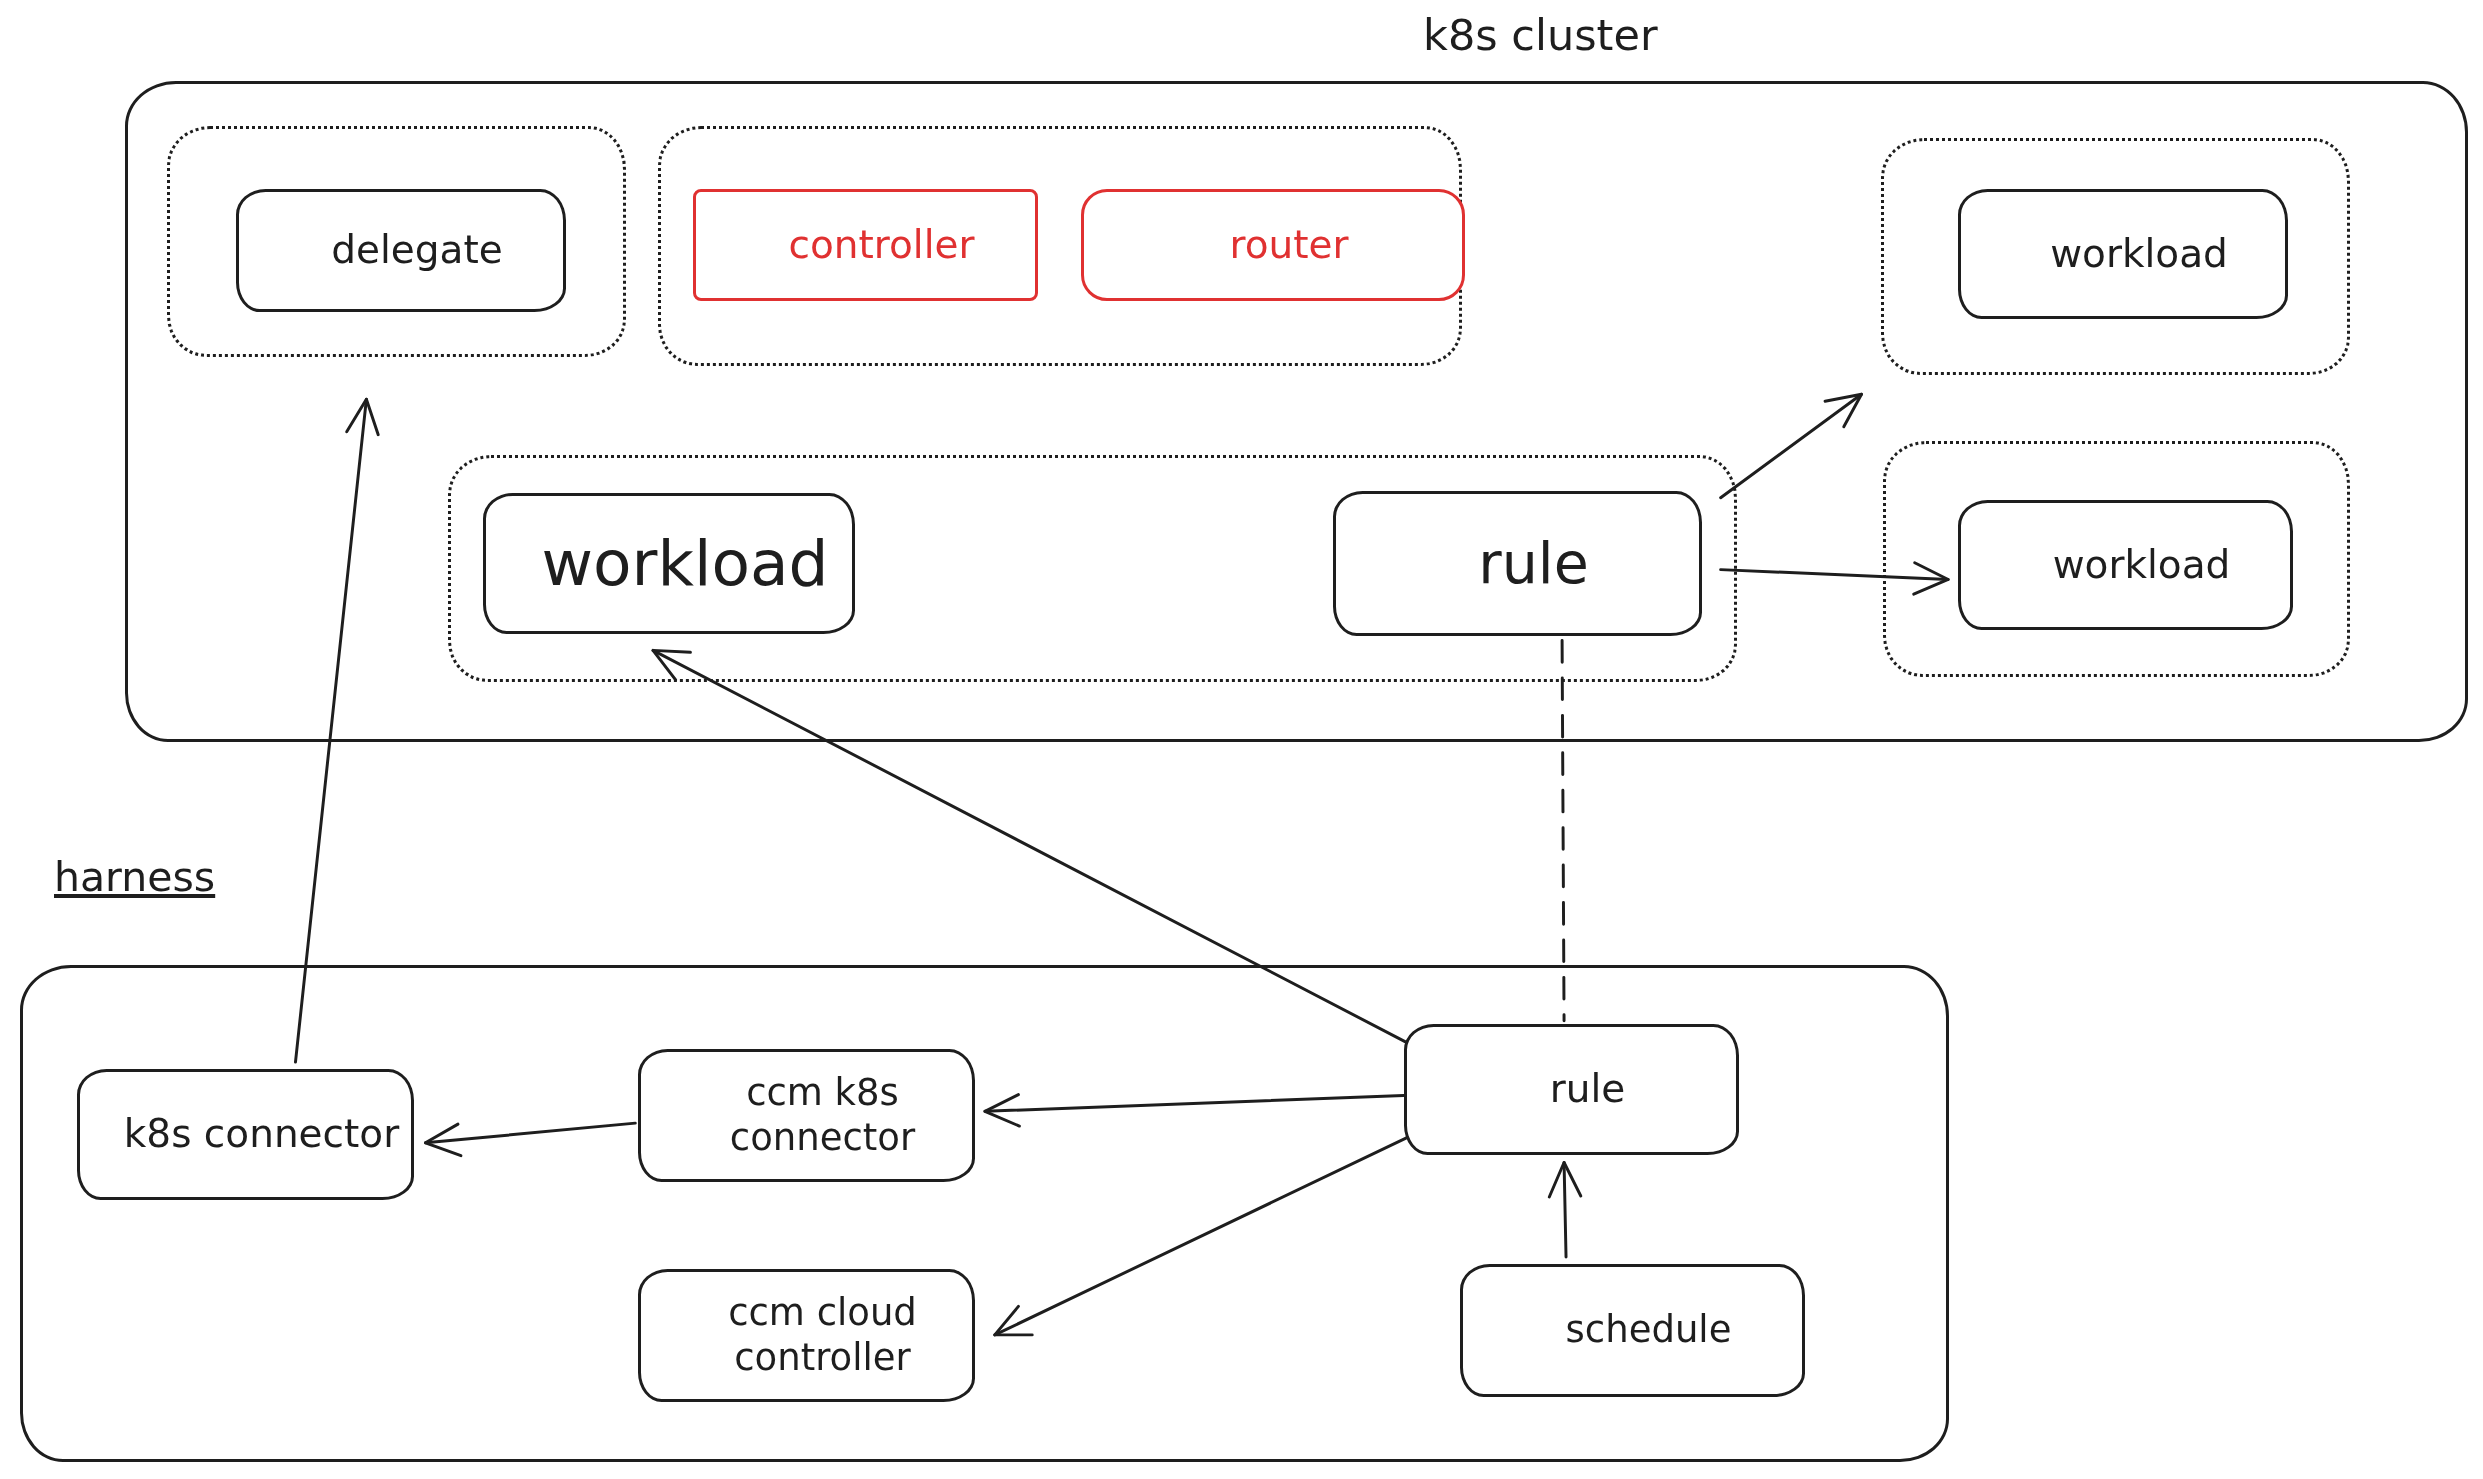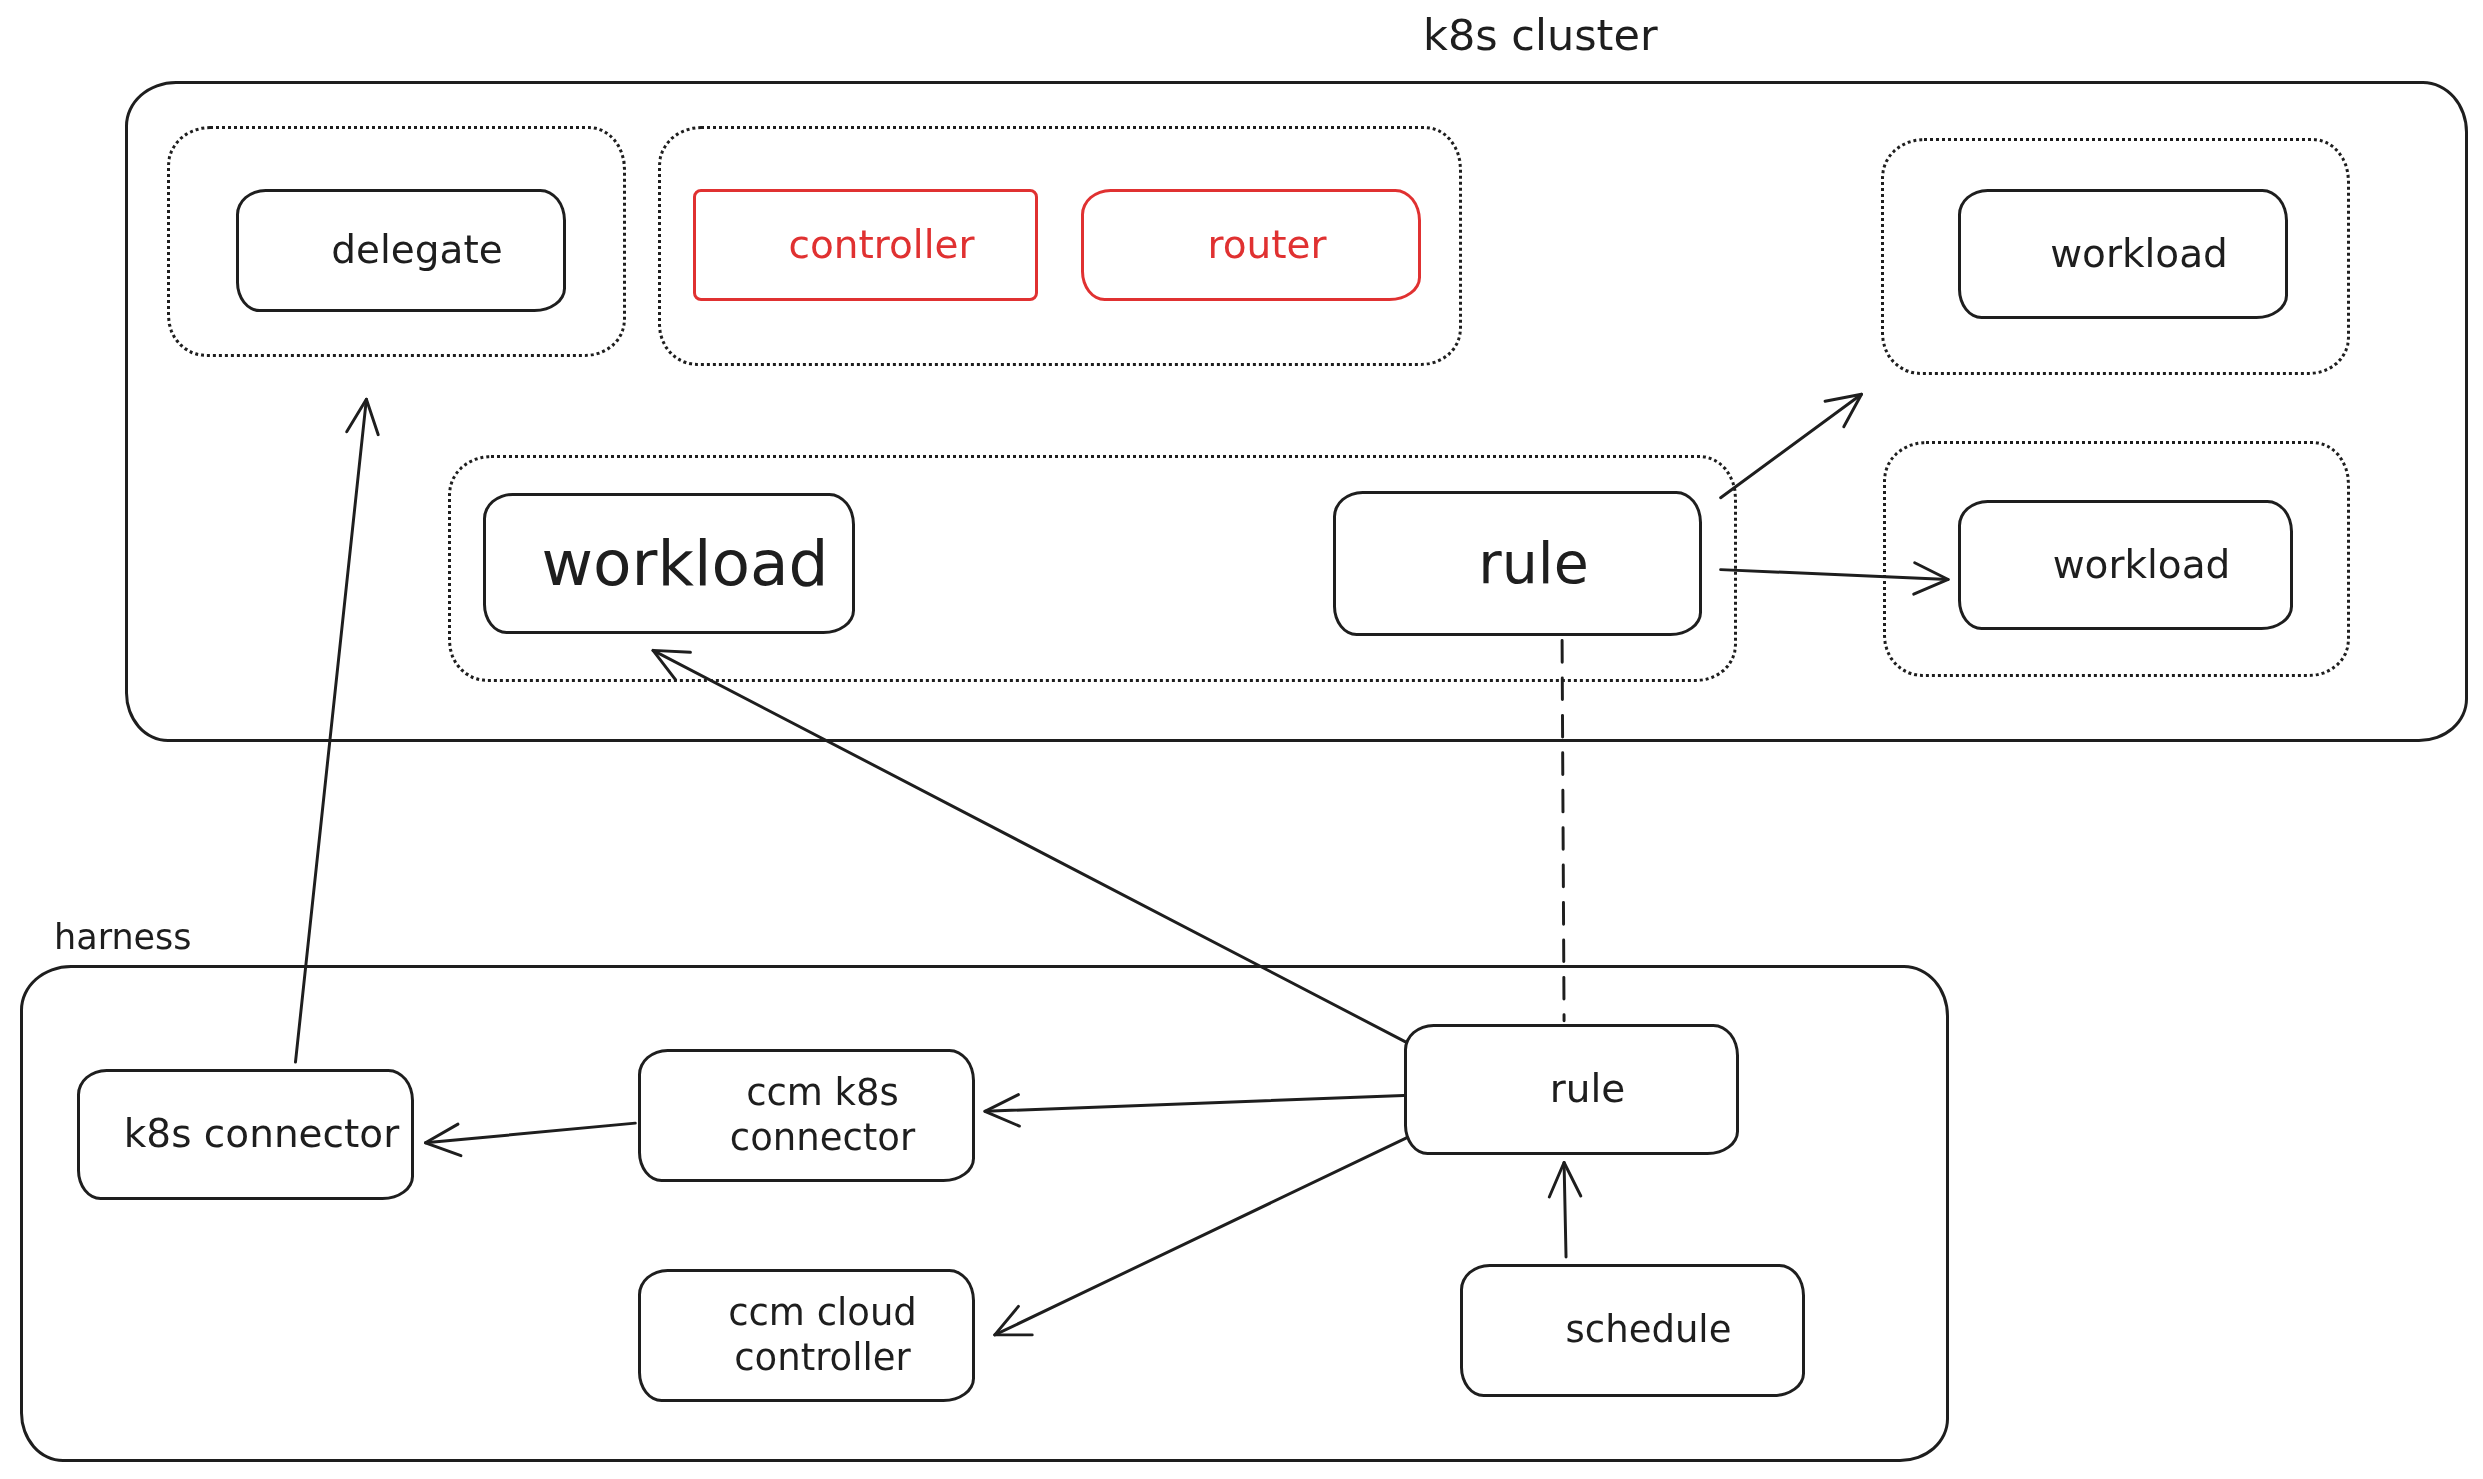--- a/index.html
+++ b/index.html
@@ -51,36 +51,36 @@
   svg.wires g{stroke:#1e1e1e;stroke-width:3;fill:none;stroke-linecap:round;stroke-linejoin:round;}
 </style>
 </head>
 <body>
 
 <div class="canvas">
 
   <div class="free-label" style="left:1423px;top:9.9px;">k8s cluster</div>
   <div class="group-rect" style="left:125px;top:81px;width:2337px;height:655px;"></div>
 
-  <div class="free-label" style="left:54px;top:917px;font-size:35px;">harness</div>
+  <div class="free-label" style="left:54px;top:853px;font-size:41px;text-decoration:underline;">harness</div>
   <div class="group-rect" style="left:19.7px;top:965px;width:1923px;height:491px;"></div>
 
   <div class="dotted-rect" style="left:167px;top:126px;width:453px;height:225px;"></div>
   <div class="dotted-rect" style="left:658px;top:126px;width:798px;height:234px;"></div>
   <div class="dotted-rect" style="left:1881px;top:138px;width:463px;height:231px;"></div>
   <div class="dotted-rect" style="left:448px;top:455px;width:1283px;height:221px;"></div>
   <div class="dotted-rect" style="left:1883px;top:441px;width:461px;height:230px;"></div>
 
   <div class="node" style="left:236px;top:189px;width:330px;height:123px;">
     <span class="lbl">delegate</span>
   </div>
   <div class="node red" style="left:693px;top:189px;width:345px;height:112px;border-radius:8px;">
     <span class="lbl">controller</span>
   </div>
-  <div class="node red" style="left:1081px;top:189px;width:340px;height:112px;">
+  <div class="node red" style="left:1081px;top:189px;width:384px;height:112px;border-radius:26px;">
     <span class="lbl">router</span>
   </div>
   <div class="node" style="left:1958px;top:189px;width:330px;height:130px;">
     <span class="lbl">workload</span>
   </div>
   <div class="node big-label" style="left:483px;top:493px;width:372px;height:141px;">
     <span class="lbl">workload</span>
   </div>
   <div class="node mid-label" style="left:1333px;top:491px;width:369px;height:145px;">
     <span class="lbl">rule</span>

